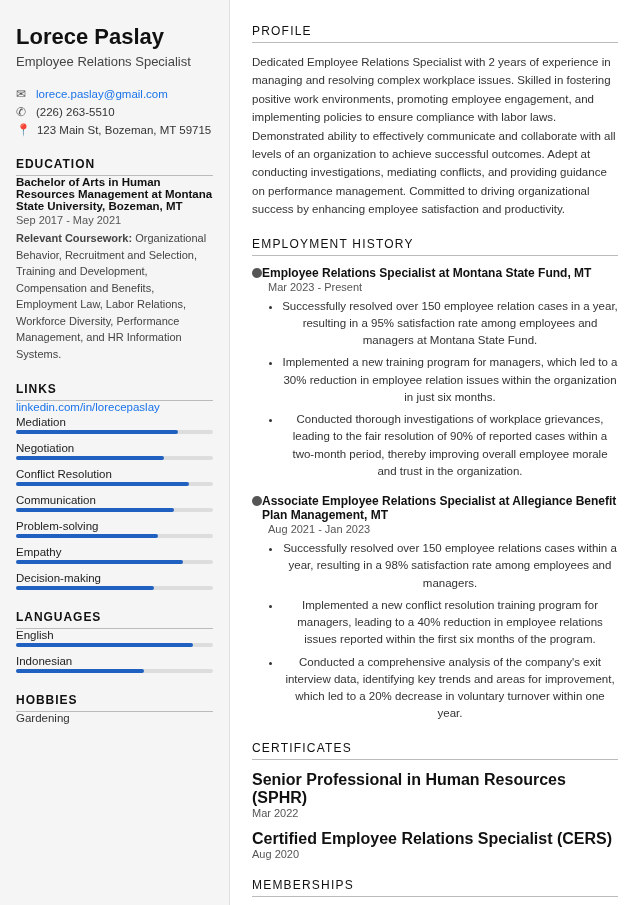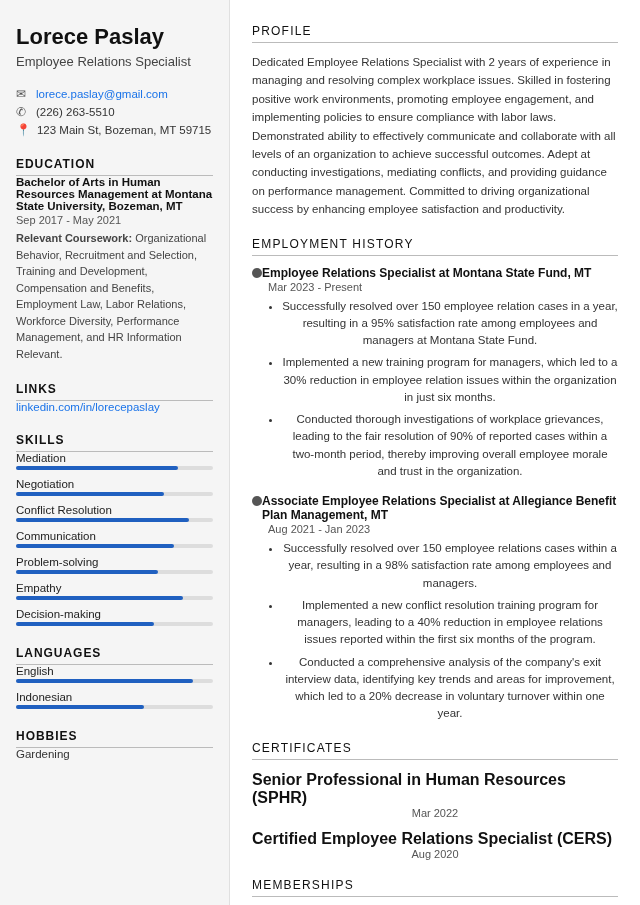--- a/index.html
+++ b/index.html
@@ -180,21 +180,20 @@
     }
     .cert-name {
       font-size: 16px;
       font-weight: 700;
       color: #111;
       margin-top: 11px;
     }
     .cert-date {
       font-size: 11px;
       color: #555;
-      text-align: center;
     }
     .membership-entry {
       font-size: 12px;
       font-weight: 700;
       color: #111;
       margin-bottom: 6px;
       line-height: 1.4;
     }
   </style>
 </head>
@@ -217,27 +216,26 @@
     <div class="contact-item">
       <span class="contact-icon">📍</span>
       <span>123 Main St, Bozeman, MT 59715</span>
     </div>
 
     <div class="section-title">EDUCATION</div>
     <div class="edu-degree">Bachelor of Arts in Human Resources Management at Montana State University, Bozeman, MT</div>
     <div class="edu-date">Sep 2017 - May 2021</div>
     <div class="edu-coursework">
       <strong>Relevant Coursework:</strong>
-      <span>Organizational Behavior, Recruitment and Selection, Training and Development, Compensation and Benefits, Employment Law, Labor Relations, Workforce Diversity, Performance Management, and HR Information Relevant.</span>
+      <span>Organizational Behavior, Recruitment and Selection, Training and Development, Compensation and Benefits, Employment Law, Labor Relations, Workforce Diversity, Performance Management, and HR Information Systems.</span>
     </div>
 
     <div class="section-title">LINKS</div>
     <a class="link-item" href="#">linkedin.com/in/lorecepaslay</a>
 
-    <div class="section-title">SKILLS</div>
     <div id="skills-container">
         <div class="skill-item">
       <div class="skill-label">Mediation</div>
       <div class="skill-bar-bg">
         <div class="skill-bar-fill" style="width:82%"></div>
       </div>
     </div>
         <div class="skill-item">
       <div class="skill-label">Negotiation</div>
       <div class="skill-bar-bg">

